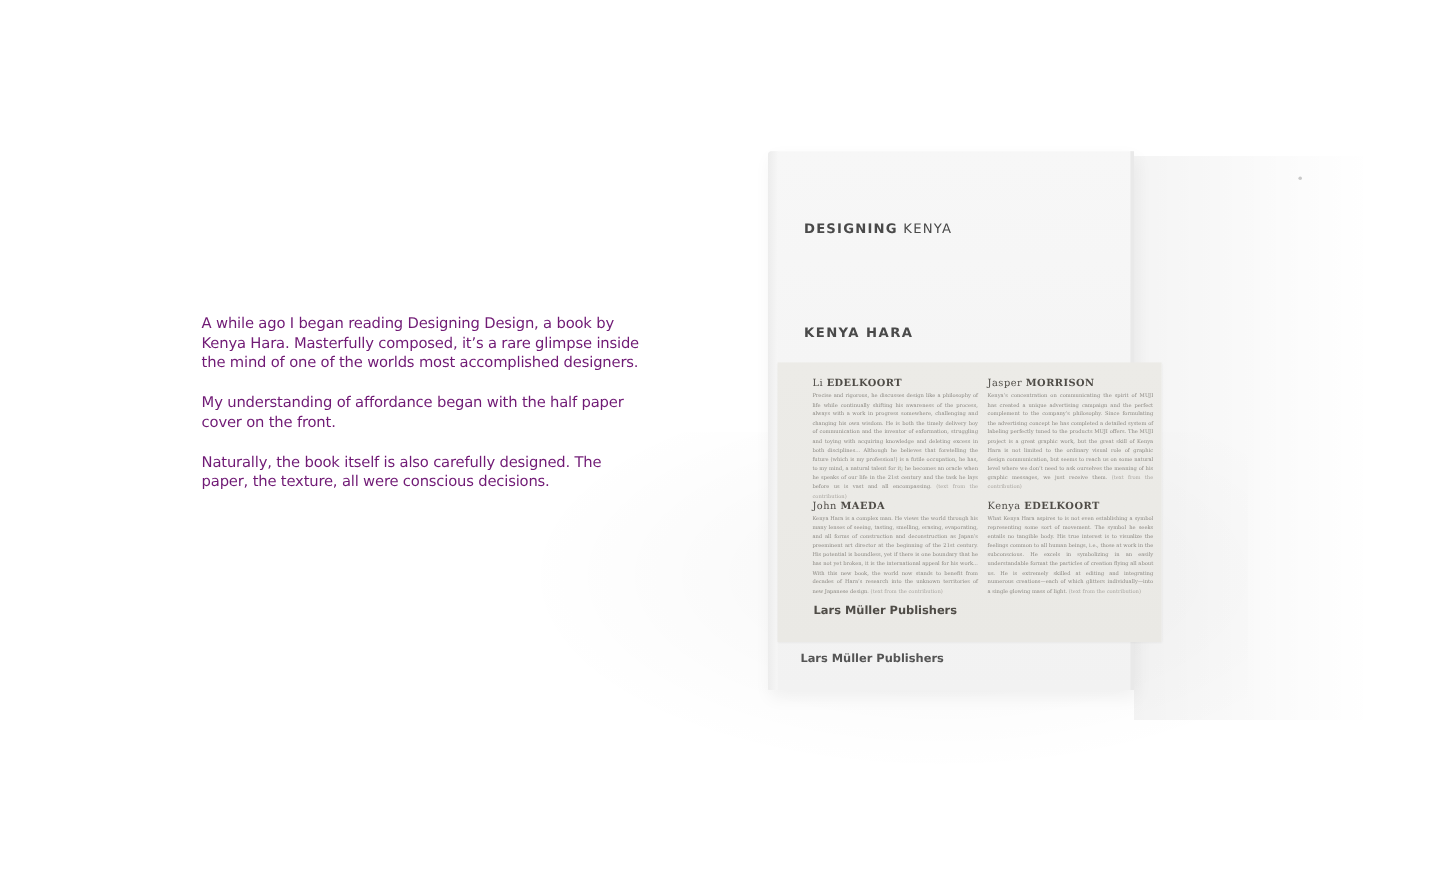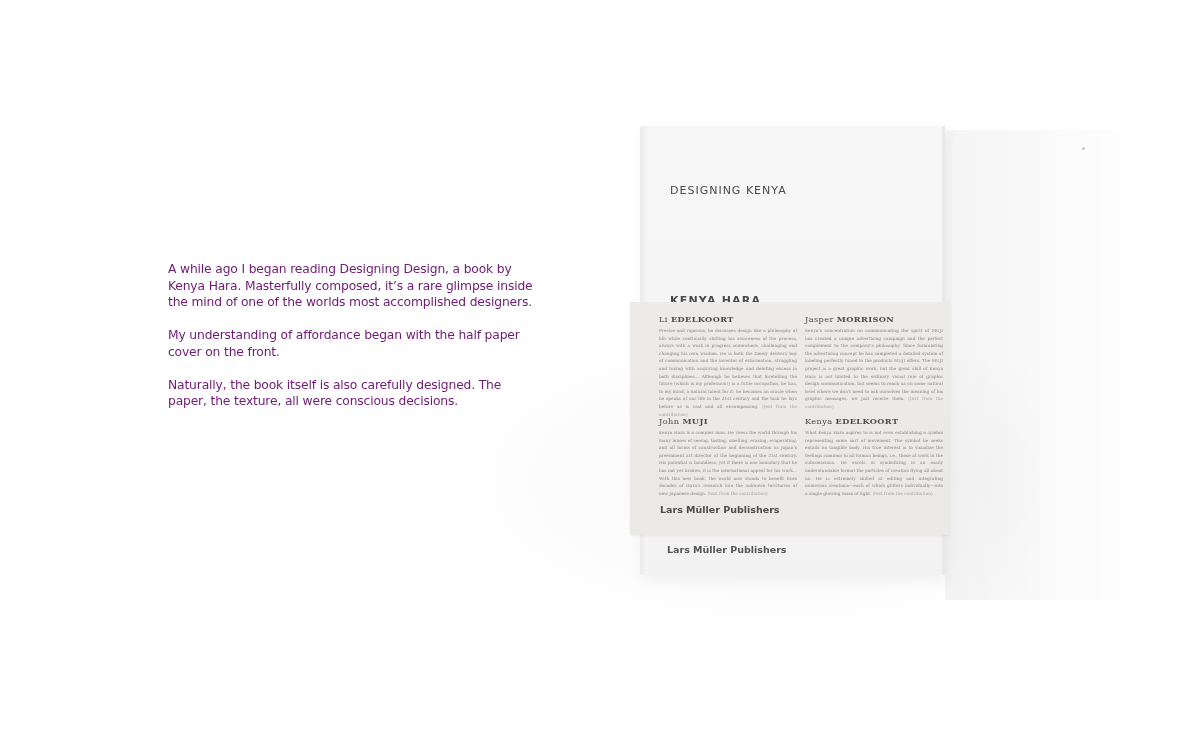--- a/index.html
+++ b/index.html
@@ -44,34 +44,34 @@
   }
   .book-right-edge {
     position: absolute; right: 0; top: 0; width: 3px; height: 100%;
     background: #e9e9e9;
   }
   .book-title {
     position: absolute; left: 30px; top: 58px;
     font-family: "DejaVu Sans", sans-serif; font-size: 11px; letter-spacing: 1px;
     color: #4a4a4a;
   }
-  .book-title .bold { font-weight: normal; margin-top: 16px; }
+  .book-title .bold { font-weight: bold; margin-top: 16px; }
   .book-author {
-    position: absolute; left: 30px; top: 168px;
+    position: absolute; left: 30px; top: 145px;
     font-family: "DejaVu Sans", sans-serif; font-size: 11px; font-weight: bold;
     letter-spacing: 1.2px; color: #4a4a4a; text-align: right;
   }
   .book-publisher {
     position: absolute; left: 27px; top: 418px;
     font-family: "DejaVu Sans", sans-serif; font-size: 9.5px; font-weight: bold;
     color: #555;
   }
 
   .band {
-    position: absolute; left: 630px; top: 302px; width: 320px; height: 233px;
+    position: absolute; left: 648px; top: 302px; width: 320px; height: 233px;
     background: linear-gradient(180deg, #ecebe7 0%, #eae9e5 100%);
     box-shadow: 0 1px 2px rgba(0,0,0,0.06);
     text-decoration: underline;
   }
   .band-col {
     position: absolute; width: 138px;
     font-family: "DejaVu Serif", serif; color: #8d8a84;
   }
   .band-col h4 {
     margin: 0 0 3px 0; font-size: 8.2px; font-weight: normal; letter-spacing: 0.4px; color: #4f4c47;
@@ -116,21 +116,21 @@
 <div class="band">
   <div class="band-col c1">
     <h4><span>Li</span> <span class="caps">EDELKOORT</span></h4>
     <div class="quote"><span>Precise and rigorous, he discusses design like a philosophy of life while continually shifting his awareness of the process, always with a work in progress somewhere, challenging and changing his own wisdom. He is both the timely delivery boy of communication and the inventor of exformation, struggling and toying with acquiring knowledge and deleting excess in both disciplines... Although he believes that foretelling the future (which is my profession!) is a futile occupation, he has, to my mind, a natural talent for it; he becomes an oracle when he speaks of our life in the 21st century and the task he lays before us is vast and all encompassing.</span> <span class="src">(text from the contribution)</span></div>
   </div>
   <div class="band-col c2">
     <h4><span>Jasper</span> <span class="caps">MORRISON</span></h4>
     <div class="quote"><span>Kenya’s concentration on communicating the spirit of MUJI has created a unique advertising campaign and the perfect complement to the company’s philosophy. Since formulating the advertising concept he has completed a detailed system of labeling perfectly tuned to the products MUJI offers. The MUJI project is a great graphic work, but the great skill of Kenya Hara is not limited to the ordinary visual role of graphic design communication, but seems to reach us on some natural level where we don’t need to ask ourselves the meaning of his graphic messages, we just receive them.</span> <span class="src">(text from the contribution)</span></div>
   </div>
   <div class="band-col c3">
-    <h4><span>John</span> <span class="caps">MUJI</span></h4>
+    <h4><span>John</span> <span class="caps">MAEDA</span></h4>
     <div class="quote"><span>Kenya Hara is a complex man. He views the world through his many lenses of seeing, tasting, smelling, erasing, evaporating, and all forms of construction and deconstruction as Japan’s preeminent art director at the beginning of the 21st century. His potential is boundless, yet if there is one boundary that he has not yet broken, it is the international appeal for his work... With this new book, the world now stands to benefit from decades of Hara’s research into the unknown territories of new Japanese design.</span> <span class="src">(text from the contribution)</span></div>
   </div>
   <div class="band-col c4">
     <h4><span>Kenya</span> <span class="caps">EDELKOORT</span></h4>
     <div class="quote"><span>What Kenya Hara aspires to is not even establishing a symbol representing some sort of movement. The symbol he seeks entails no tangible body. His true interest is to visualize the feelings common to all human beings, i.e., those at work in the subconscious. He excels in symbolizing in an easily understandable format the particles of creation flying all about us. He is extremely skilled at editing and integrating numerous creations—each of which glitters individually—into a single glowing mass of light.</span> <span class="src">(text from the contribution)</span></div>
   </div>
   <div class="band-publisher">Lars Müller Publishers</div>
 </div>
 
 </body></html>

